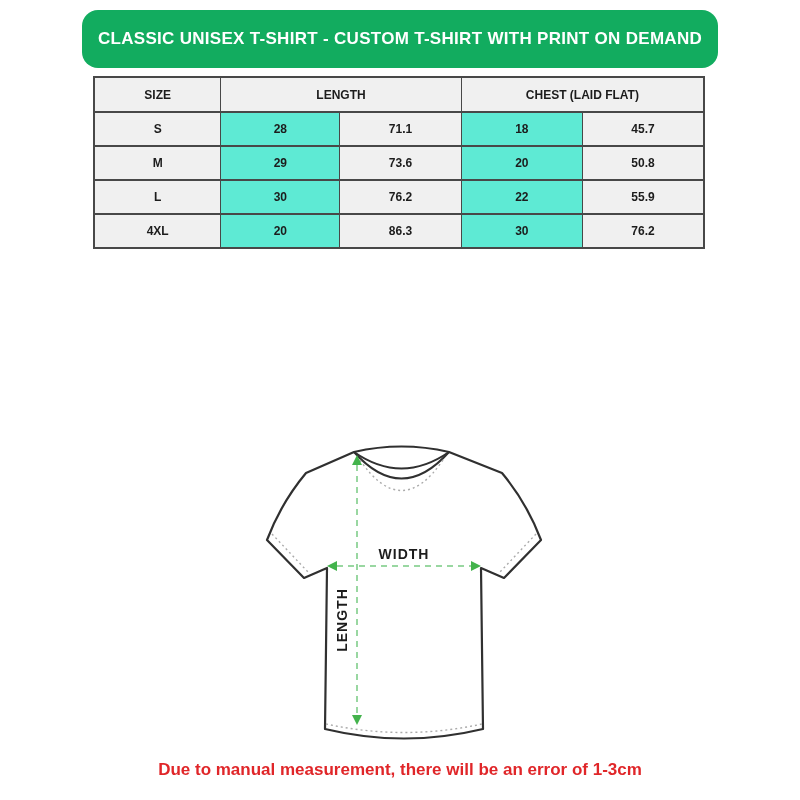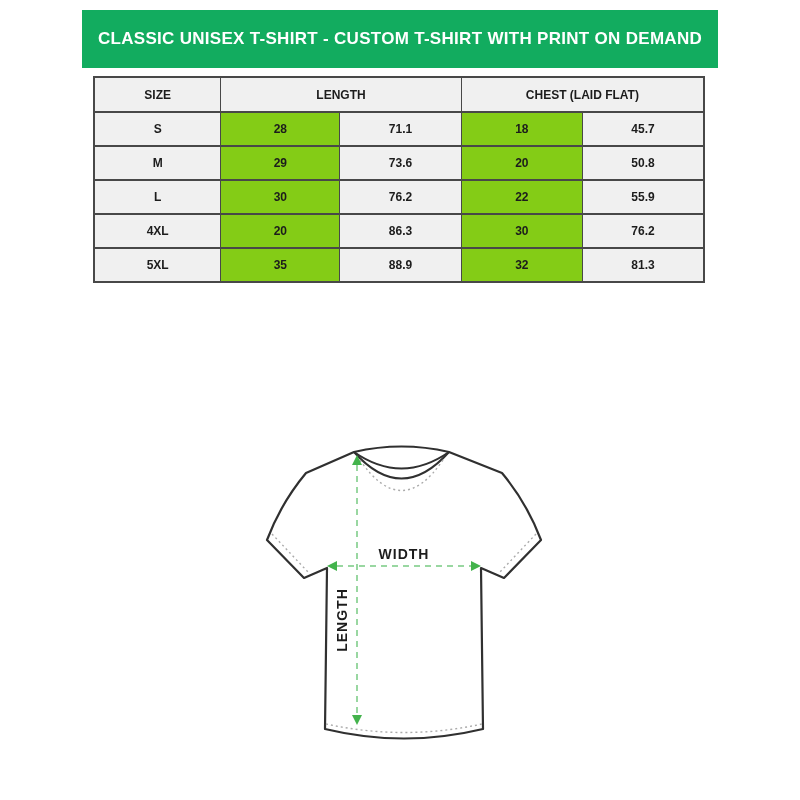--- a/index.html
+++ b/index.html
@@ -20,20 +20,21 @@
   .banner {
     position: absolute;
     left: 82px;
     top: 10px;
     width: 636px;
     height: 58px;
     background: var(--banner_green);
     display: flex;
     align-items: center;
     justify-content: center;
+    border-radius: 16px;
   }
   .banner .title {
     color: #ffffff;
     font-size: 17px;
     font-weight: bold;
     letter-spacing: 0.3px;
     white-space: nowrap;
   }
 
   
@@ -57,21 +58,21 @@
     text-align: center;
     vertical-align: middle;
     font-size: 12px;
     font-weight: bold;
     color: #1c1c1c;
     padding: 0;
   }
   table.size-table th { height: 33px; background: var(--cell_gray); }
   table.size-table td { height: 32px; }
   td.c-gray { background: var(--cell_gray); }
-  td.c-white { background: #84cc16; }
+  td.c-white { background: #5eead4; }
 
   
   .diagram {
     position: absolute;
     left: 254px;
     top: 433px;
     width: 300px;
     height: 322px;
   }
   .shirt-outline { fill: #ffffff; stroke: #303030; stroke-width: 2.2; stroke-linejoin: round; }
@@ -140,27 +141,20 @@
           <td class="c-white">22</td>
           <td class="c-gray">55.9</td>
         </tr>
         <tr>
           <td class="c-gray">4XL</td>
           <td class="c-white">20</td>
           <td class="c-gray">86.3</td>
           <td class="c-white">30</td>
           <td class="c-gray">76.2</td>
         </tr>
-        <tr>
-          <td class="c-gray">5XL</td>
-          <td class="c-white">35</td>
-          <td class="c-gray">88.9</td>
-          <td class="c-white">32</td>
-          <td class="c-gray">81.3</td>
-        </tr>
       </tbody>
     </table>
   </div>
 
   <div class="diagram">
     <svg width="300" height="322" viewBox="0 0 300 322" xmlns="http://www.w3.org/2000/svg">
 
       <path class="shirt-outline" d="M 100,19
            L 52,40
            Q 27,70 13,107
@@ -189,14 +183,15 @@
       <polygon class="dim-head" points="227,133 217,128 217,138"></polygon>
       <text class="dim-label" x="150" y="126" text-anchor="middle">WIDTH</text>
 
       <line class="dim-dash" x1="103" y1="32" x2="103" y2="282"></line>
       <polygon class="dim-head" points="103,22 98,32 108,32"></polygon>
       <polygon class="dim-head" points="103,292 98,282 108,282"></polygon>
       <text class="dim-label" x="88" y="192" text-anchor="middle" transform="rotate(-90 88 187)">LENGTH</text>
     </svg>
   </div>
 
+  <div class="footer-note">Due to manual measurement, there will be an error of 1-3cm</div>
 
 </div>
 
 </body></html>

